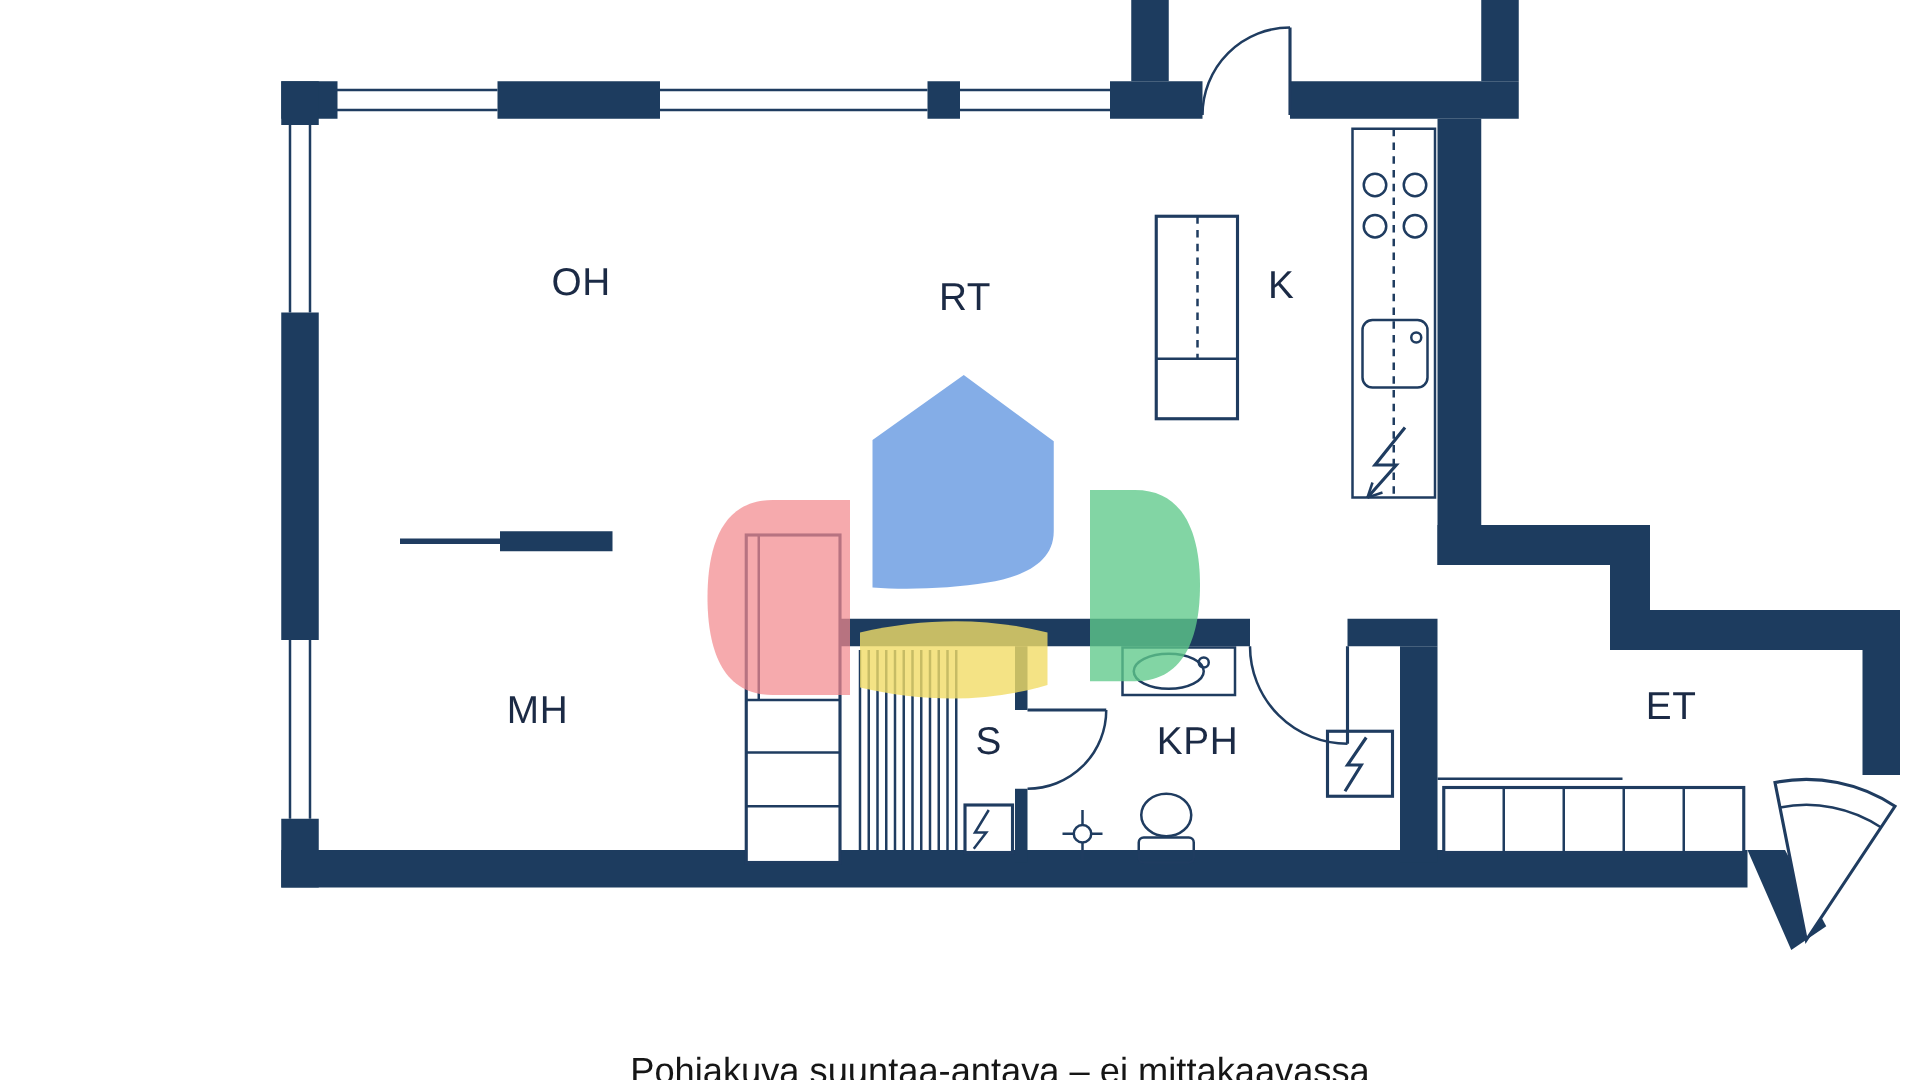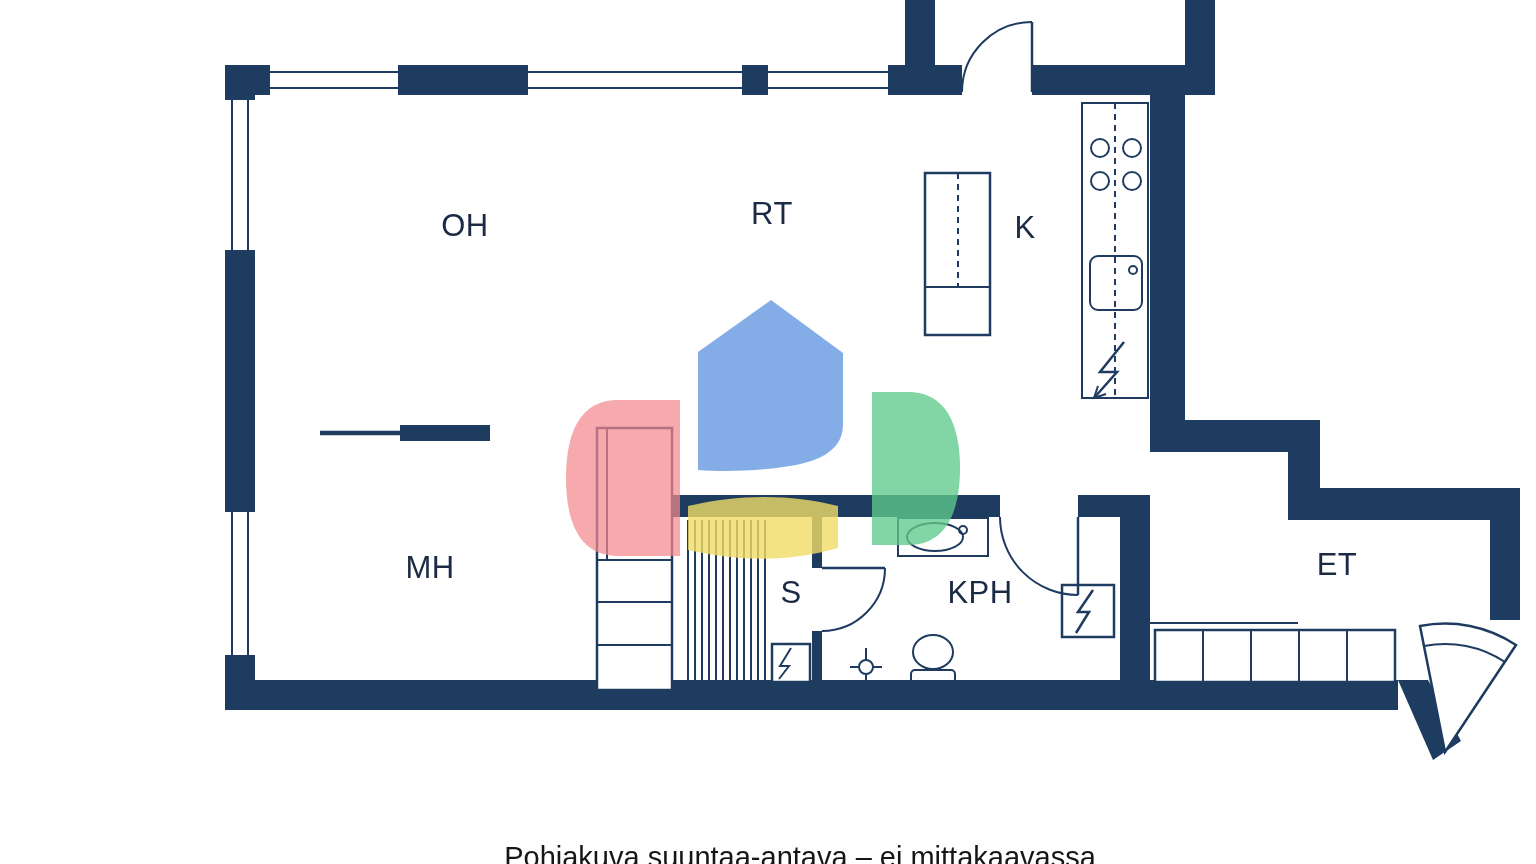--- a/index.html
+++ b/index.html
@@ -195,22 +195,22 @@
 
     <g>
       <path opacity="0.72" d="M 618,400 L 680,400 L 680,556 L 618,556 C 576,556 566,516 566,478 C 566,440 576,400 618,400 Z" fill="#f2898d"></path>
       <path opacity="0.78" d="M 872,392 L 908,392 C 950,392 960,432 960,468 C 960,505 950,545 908,545 L 872,545 Z" fill="#5fc98b"></path>
       <path opacity="0.8" d="M 688,506 C 740,494 790,494 838,506 L 838,548 C 790,562 740,562 688,550 Z" fill="#f1dc66"></path>
       <path opacity="0.85" d="M 698,470 L 698,352 L 771,300 L 843,353 L 843,425 C 843,452 815,462 790,466 C 760,471 725,472 698,470 Z" fill="#6f9fe3"></path>
     </g>
   </svg>
 
   <div class="room-label" style="left:465px;top:226px">OH</div>
-  <div class="room-label" style="left:772px;top:214px">RT</div>
+  <div class="room-label" style="left:772px;top:238px">RT</div>
   <div class="room-label" style="left:1025px;top:228px">K</div>
   <div class="room-label" style="left:430px;top:568px">MH</div>
   <div class="room-label" style="left:791px;top:593px">S</div>
-  <div class="room-label" style="left:980px;top:593px">KPH</div>
+  <div class="room-label" style="left:958px;top:593px">KPH</div>
   <div class="room-label" style="left:1337px;top:565px">ET</div>
   <div class="room-label" style="left:1095px;top:-10px;letter-spacing:2px">PARVEKE</div>
 
   <div class="caption">Pohjakuva suuntaa-antava – ei mittakaavassa</div>
 </div>
 
 </body></html>

